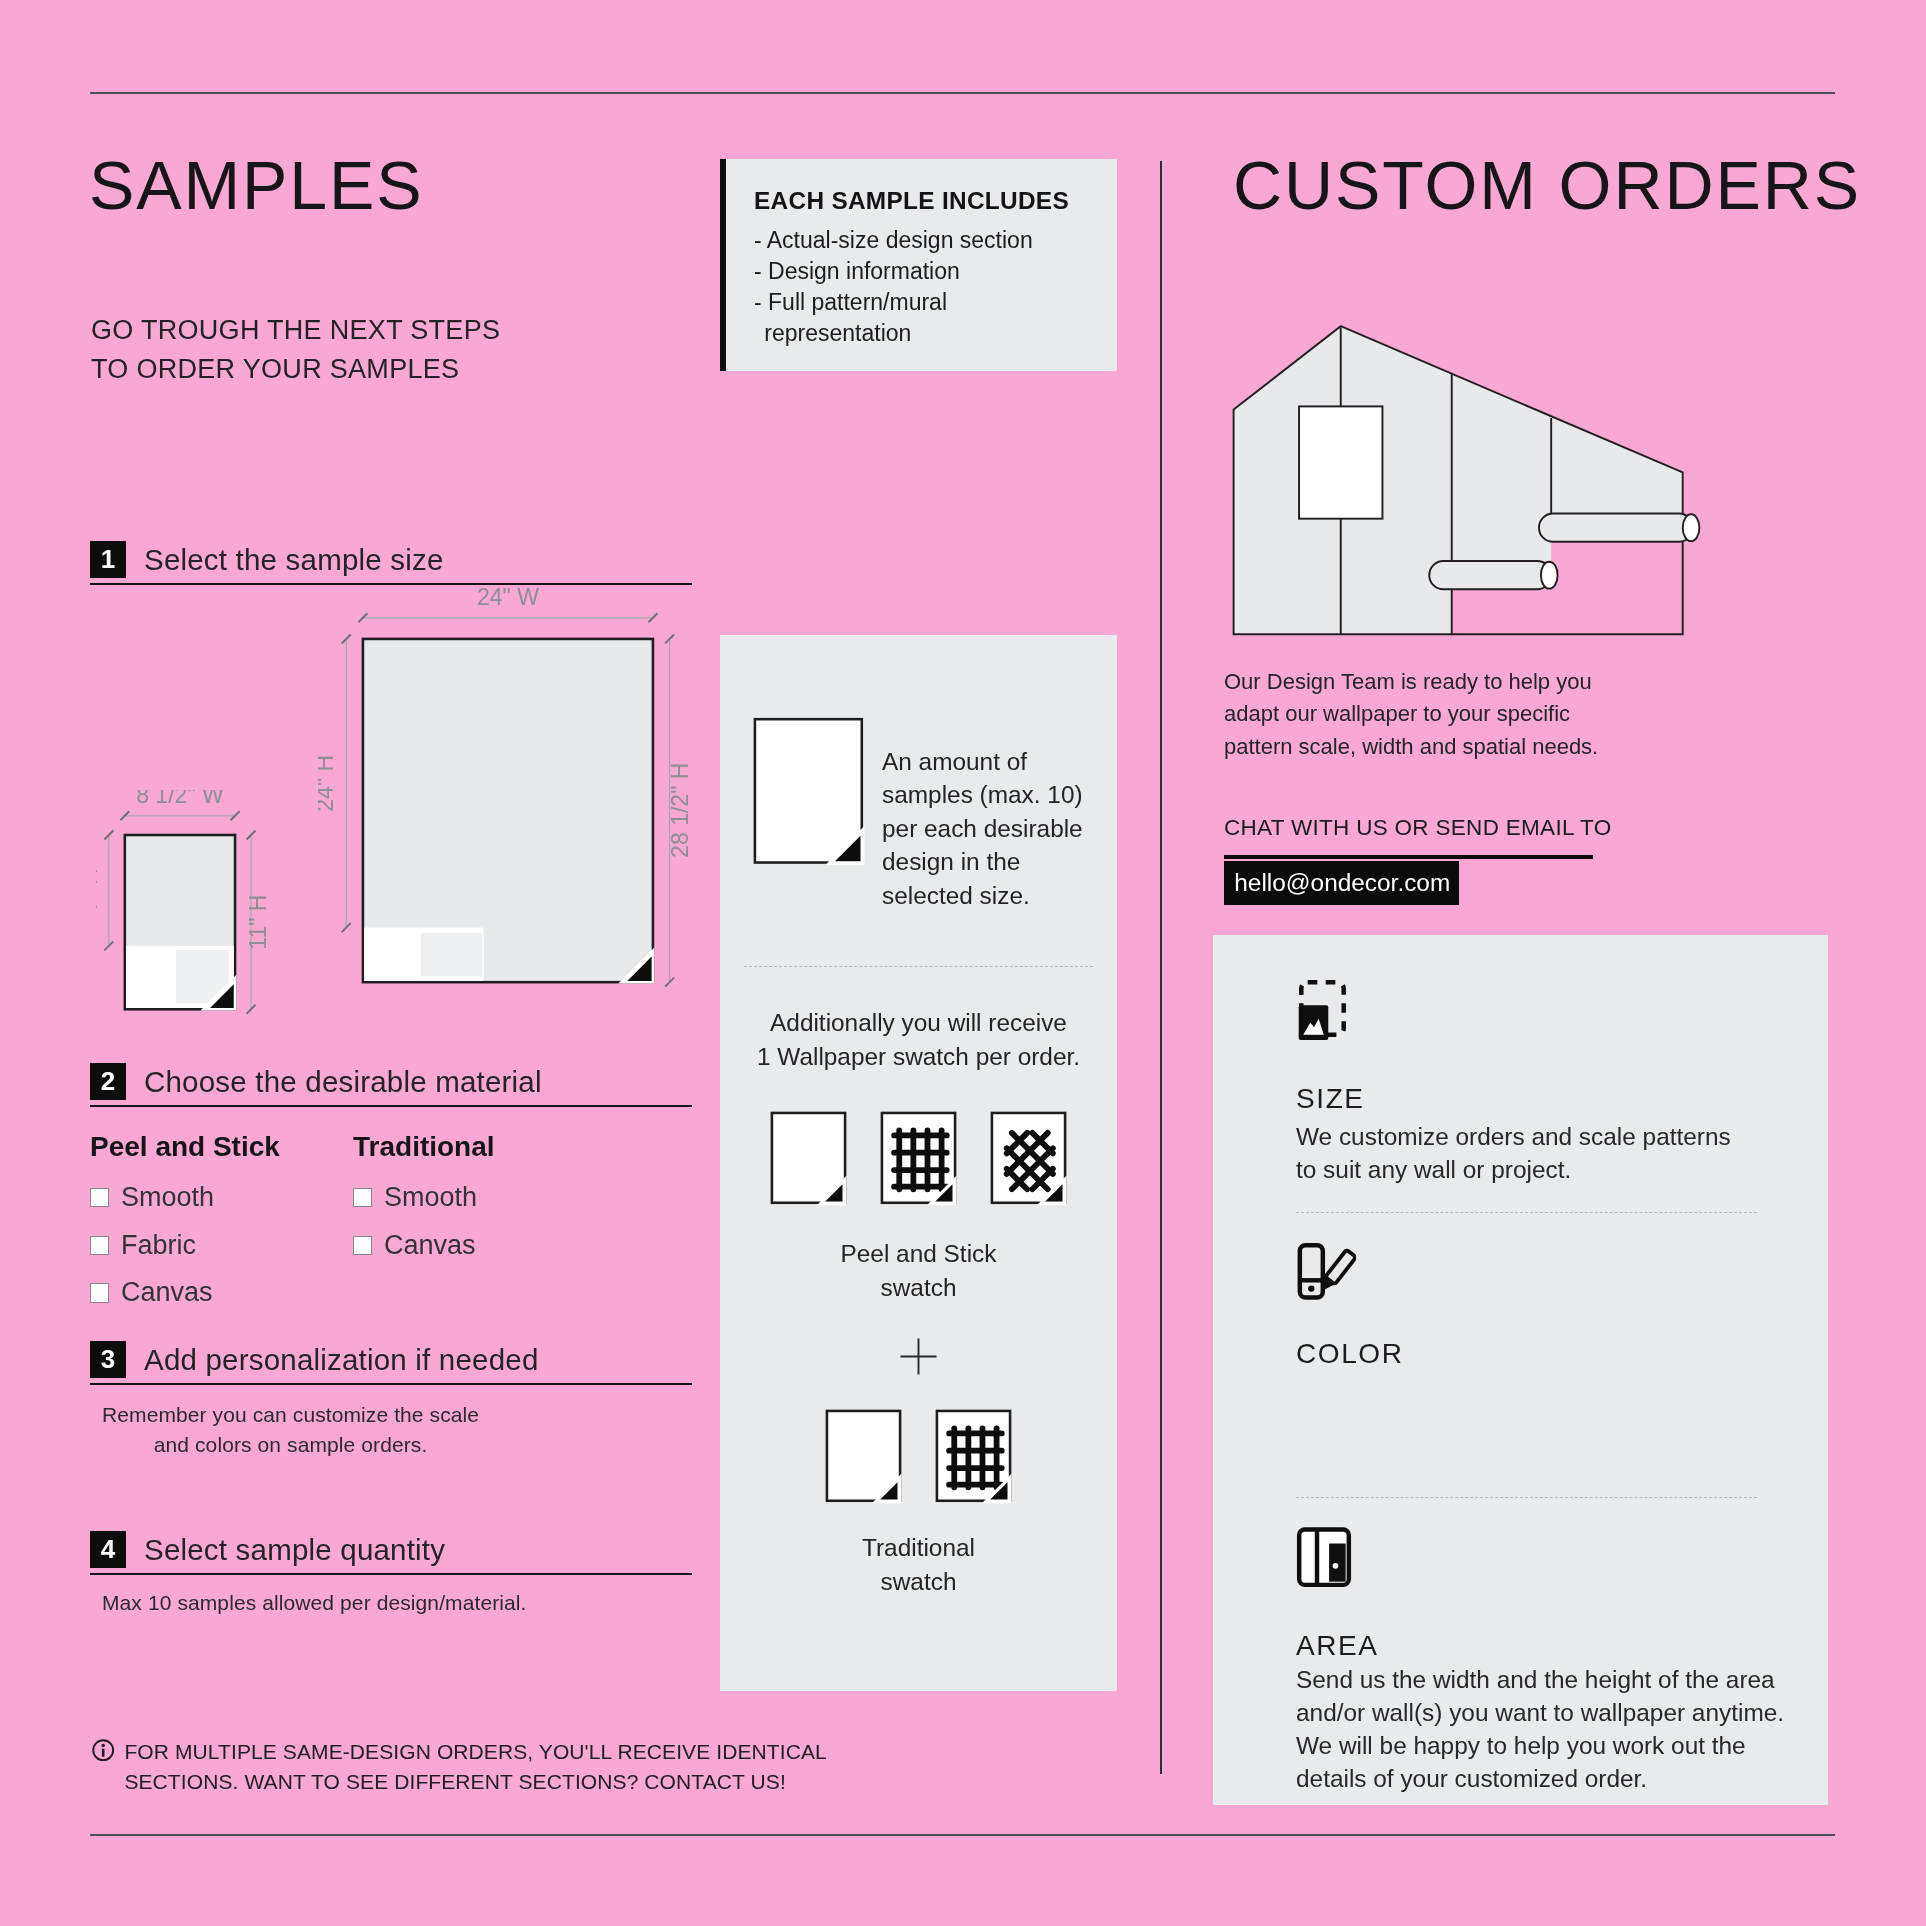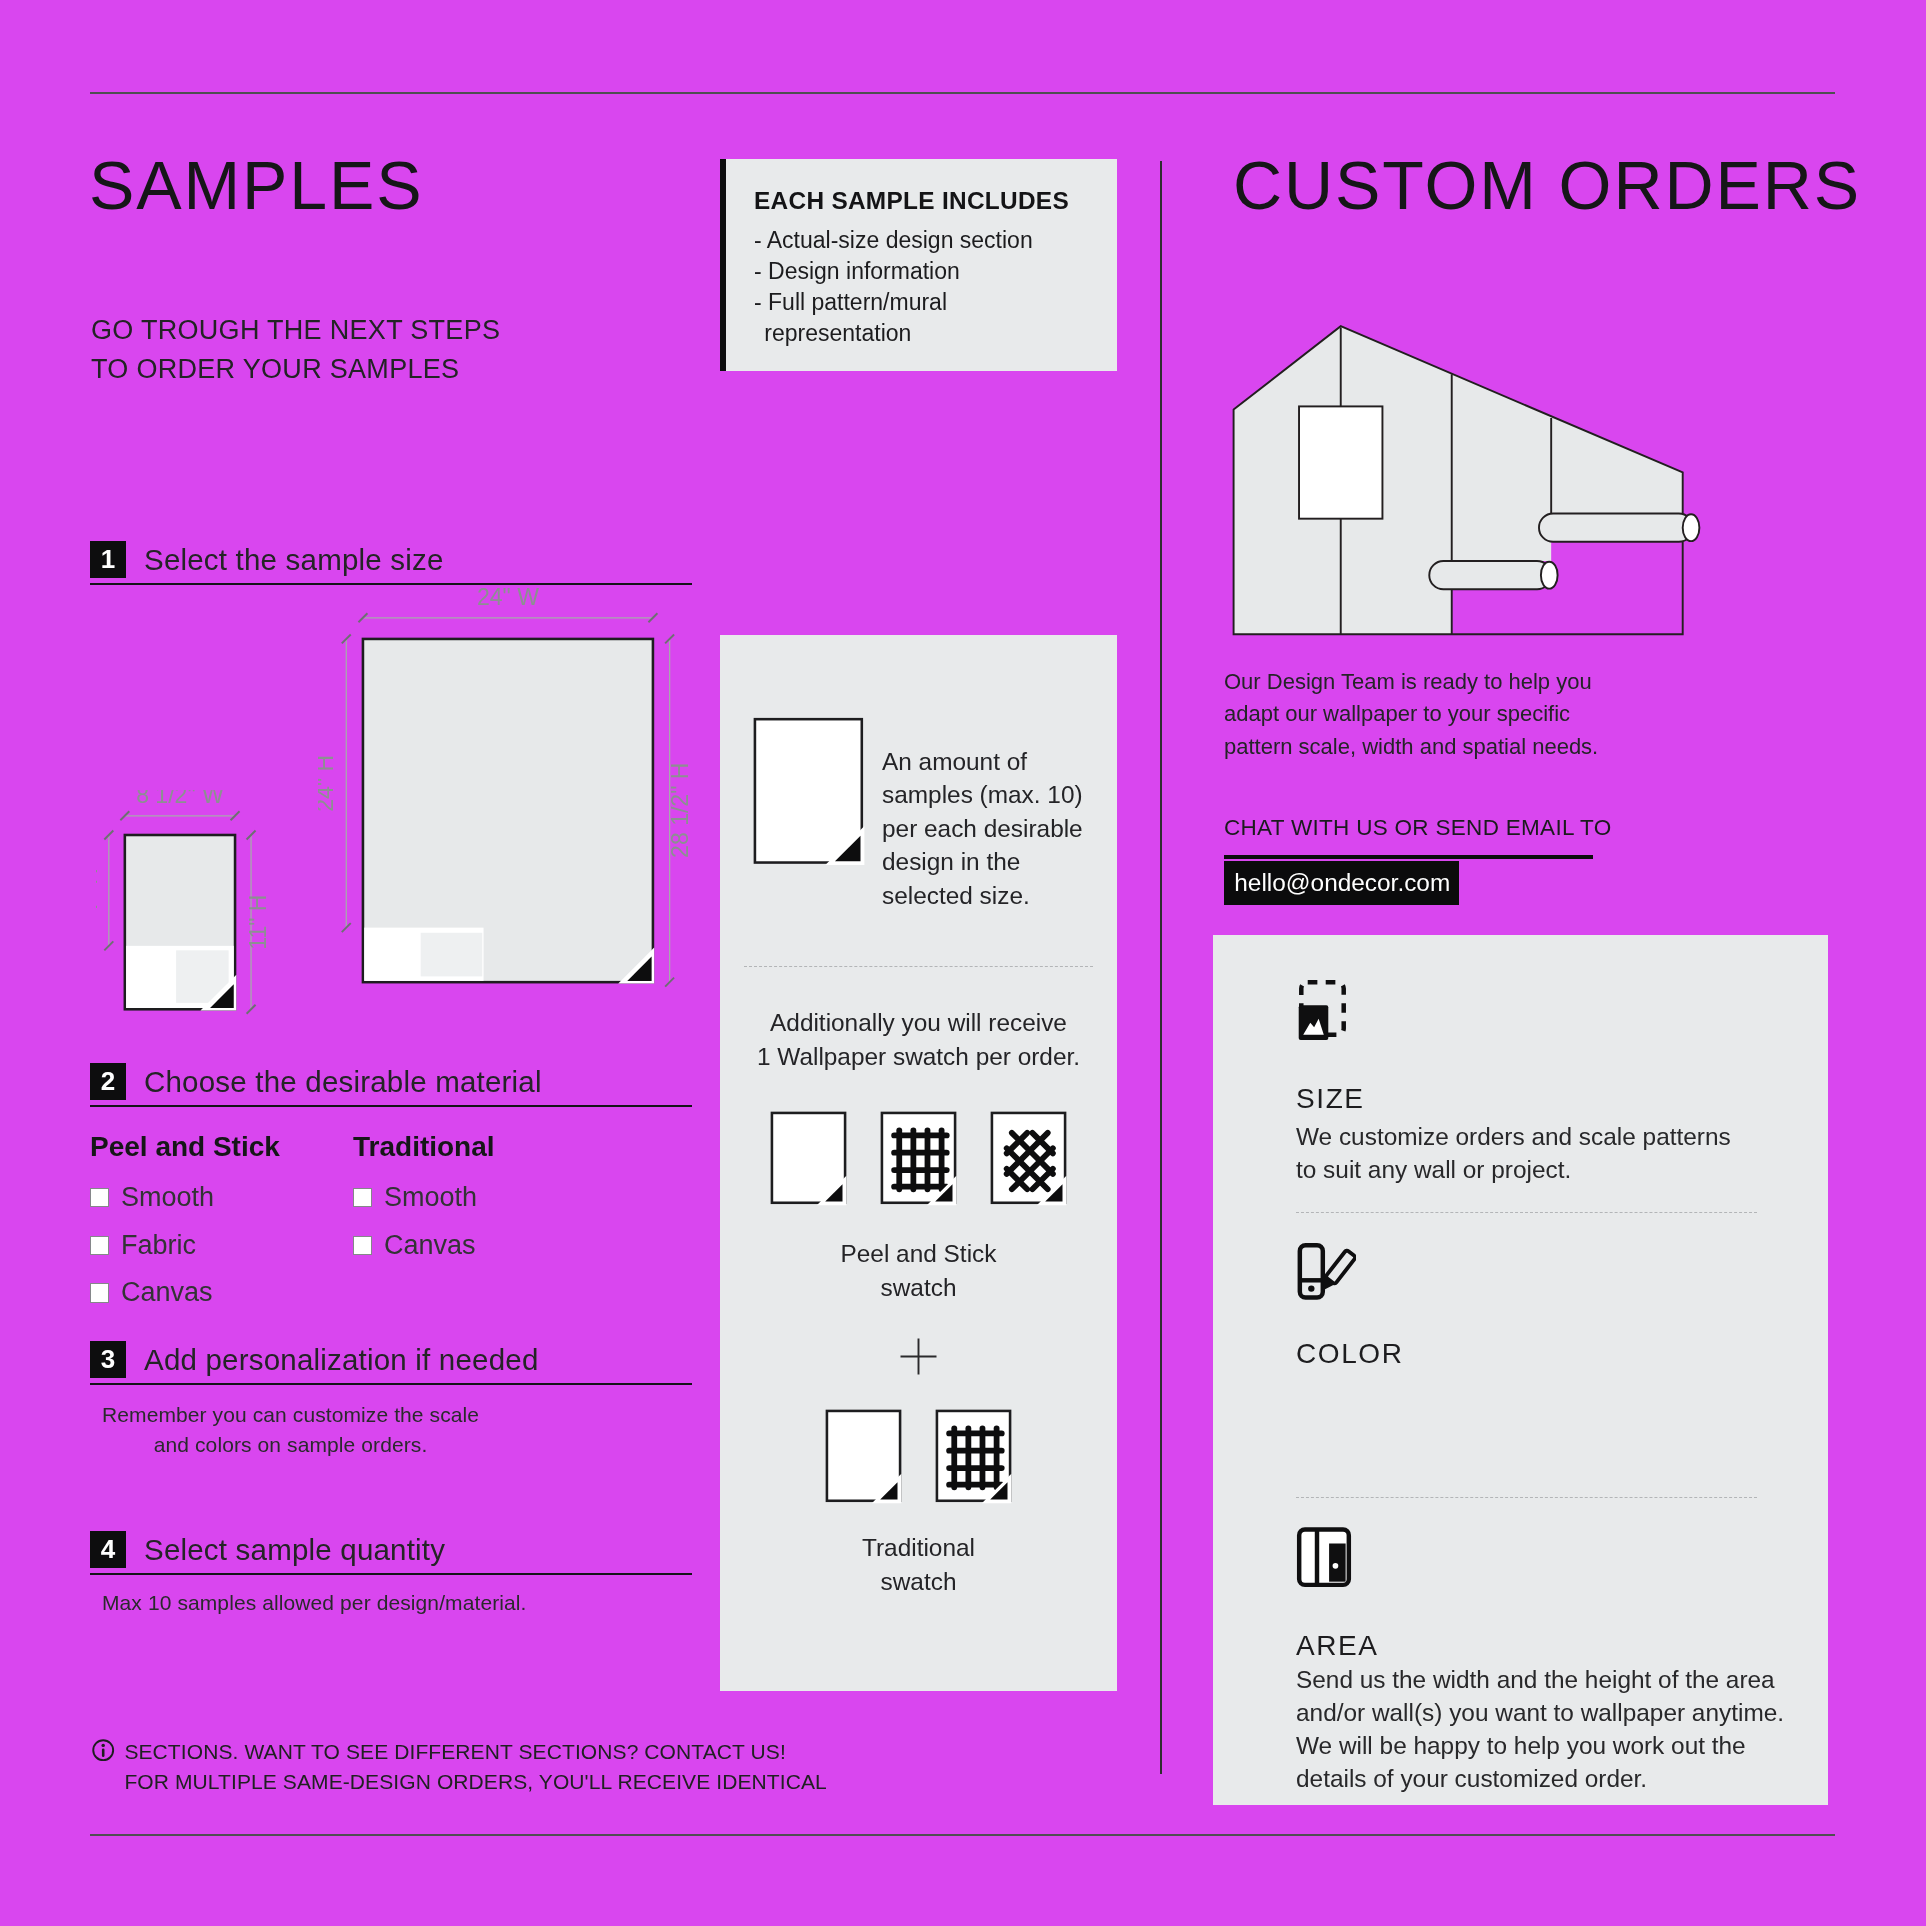--- a/index.html
+++ b/index.html
@@ -1,16 +1,16 @@
 <!DOCTYPE html>
 <html style="font-size:10.3px"><head>
 <meta charset="utf-8">
 <style>
   html,body{margin:0;padding:0;background:#fff;}
-  .page{position:relative;width:1926px;height:1926px;background:#d946ef;
+  .page{position:relative;width:1926px;height:1926px;background:#f9a8d4;
         font-family:"Liberation Sans",sans-serif;color:#1f1f21;overflow:hidden;}
   .rule{position:absolute;background:#4f4f51;height:1.9px;width:1745px;left:90px;}
   .rule.top{top:92px;}
   .rule.bottom{top:1834px;}
   .vdivider{position:absolute;left:1160px;top:161px;width:1.9px;height:1613px;background:#2e2e30;}
 
   
   .big-title{position:absolute;margin:0;font-size:68px;font-weight:400;letter-spacing:1.9px;color:#161618;}
   .samples-title{left:89px;top:146px;}
   .custom-title{left:1233px;top:146px;}
@@ -206,22 +206,22 @@
   </div>
   <div class="step-body step4-body">Max 10 samples allowed per design/material.</div>
 
   <div class="footnote">
     <svg class="footnote-icon" width="24.4" height="24.4" viewBox="0 0 38 38">
       <circle cx="19" cy="19" r="15.5" fill="none" stroke="#1d1d1f" stroke-width="3"></circle>
       <circle cx="19" cy="11.5" r="2.7" fill="#1d1d1f"></circle>
       <rect x="17" y="16.5" width="4" height="13" rx="2" fill="#1d1d1f"></rect>
     </svg>
     <div class="footnote-text">
+      <div>FOR MULTIPLE SAME-DESIGN ORDERS, YOU'LL RECEIVE IDENTICAL</div>
       <div>SECTIONS. WANT TO SEE DIFFERENT SECTIONS? CONTACT US!</div>
-      <div>FOR MULTIPLE SAME-DESIGN ORDERS, YOU'LL RECEIVE IDENTICAL</div>
     </div>
   </div>
 
 
   <div class="receive-panel">
 
     <svg class="paper-icon" width="112" height="149" viewBox="0 0 175 232">
       <rect x="3" y="3" width="167" height="224" fill="#ffffff" stroke="#1d1d1f" stroke-width="4"></rect>
       <polygon points="113,231 174,231 174,170" fill="#ffffff"></polygon>
       <polygon points="128,225 168,225 168,185" fill="#0d0d0e"></polygon>

